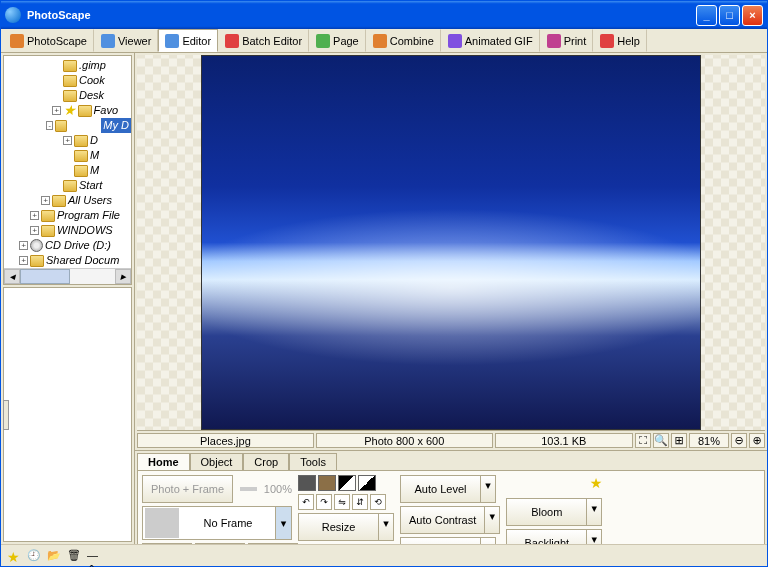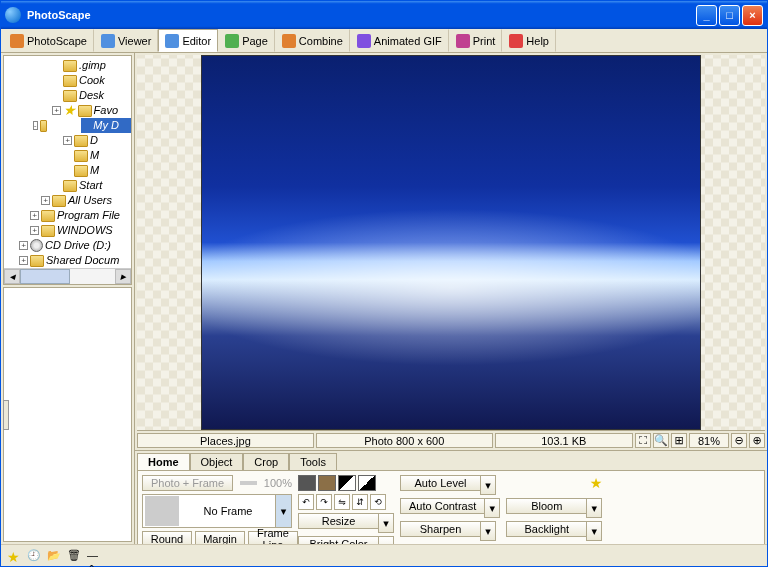--- a/index.html
+++ b/index.html
@@ -23,21 +23,21 @@
 .body-row { flex: 1; display: flex; overflow: hidden; }
 .side { width: 134px; display: flex; flex-direction: column; border-right: 1px solid #b0a88c; font-style: italic; }
 .tree { flex: 0 0 230px; background: #fff; border: 1px solid #b0a88c; margin: 2px; overflow: hidden; position: relative; }
 .tree-inner { padding: 2px 0 0 4px; line-height: 15px; }
 .node { white-space: nowrap; display: flex; align-items: center; gap: 2px; }
 .node .pm { width: 9px; height: 9px; border: 1px solid #888; font-size: 8px; line-height: 7px; text-align: center; color: #444; background:#fff; }
 .node .sp { width: 9px; display:inline-block; }
 .fico { width: 14px; height: 12px; background: linear-gradient(#f7e08c,#e2b73f); border: 1px solid #c0901c; border-radius: 1px; }
 .dico { width: 13px; height: 13px; background: radial-gradient(circle,#eee 30%,#999); border-radius: 50%; border:1px solid #666; }
 .gico { width: 13px; height: 13px; background: radial-gradient(circle at 30% 30%, #9cf, #06c); border-radius: 50%; }
-.sel { background: #316ac5; color: #fff; padding: 0 12px; margin-left: 32px; }
+.sel { background: #316ac5; color: #fff; padding: 0 2px; margin-left: 32px; }
 .hscroll { position:absolute; bottom:0; left:0; right:0; height:16px; background:#eee; border-top:1px solid #ccc; display:flex; }
 .hscroll .ar { width:16px; background:#ddd; border:1px solid #bbb; text-align:center; line-height:12px; }
 .hscroll .track { flex:1; background:#f4f4f4; position:relative; }
 .hscroll .thumb { position:absolute; left:0; top:0; bottom:0; width:50px; background:#c9d8f0; border:1px solid #9ab; }
 
 .thumbs { flex: 1; background: #fff; border: 1px solid #b0a88c; margin: 0 2px 2px 2px; position:relative; }
 .collapse-handle { position:absolute; left:-1px; top:50%; width:6px; height:30px; background:#ece9d8; border:1px solid #999; transform:translateY(-50%); }
 
 .bottom-icons { height: 22px; display: flex; align-items: center; gap: 6px; padding: 0 6px; border-top:1px solid #ccc5af; }
 .bi { width: 14px; height: 14px; }
@@ -53,21 +53,21 @@
 
 .panel { height: 100px; border-top:1px solid #b0a88c; padding: 2px; display:flex; gap:2px; }
 .tabset { display:flex; flex-direction:column; flex:1; }
 .tabs { display:flex; height:20px; }
 .tab { padding: 2px 10px; border:1px solid #b0a88c; background:#ece9d8; cursor:pointer; border-bottom:none; }
 .tab.active { background:#fcfbf6; font-weight:bold; }
 .tabbody { flex:1; border:1px solid #b0a88c; background:#fcfbf6; padding:4px; display:flex; gap:6px; }
 
 .col { display:flex; flex-direction:column; gap:3px; }
 .row { display:flex; gap:3px; align-items:center; }
-.btn { border:1px solid #b0a88c; background:linear-gradient(#fff,#ece9d8); padding:2px 8px; cursor:pointer; text-align:center; min-width:50px; height:16px; display:flex; align-items:center; justify-content:center; }
+.btn { border:1px solid #b0a88c; background:linear-gradient(#fff,#ece9d8); padding:2px 8px; cursor:pointer; text-align:center; min-width:50px; height:28px; display:flex; align-items:center; justify-content:center; }
 .btn.disabled { color:#999; }
 .dropdown { border:1px solid #b0a88c; background:#fff; height:20px; display:flex; align-items:center; position:relative; }
 .combo { display:flex; }
 .combo .btn { min-width:80px; border-right:none; }
 .combo .dd-arrow { width:16px; border:1px solid #b0a88c; background:linear-gradient(#fff,#ece9d8); text-align:center; line-height:18px; cursor:pointer; }
 
 .frame-box { width:150px; }
 .frame-preview { height:34px; border:1px solid #b0a88c; background:#fff; display:flex; align-items:center; }
 .fp-swatch { width:34px; height:30px; background:#ccc; margin:2px; }
 .fp-label { flex:1; text-align:center; }
@@ -101,20 +101,24 @@
       </div>
       <div class="tool-tab">
         <span class="t-ico" style="background:#5090e0"></span>
         <span>Viewer</span>
       </div>
       <div class="tool-tab active">
         <span class="t-ico" style="background:#5090e0"></span>
         <span>Editor</span>
       </div>
       <div class="tool-tab">
+        <span class="t-ico" style="background:#e04040"></span>
+        <span>Batch Editor</span>
+      </div>
+      <div class="tool-tab">
         <span class="t-ico" style="background:#50b050"></span>
         <span>Page</span>
       </div>
       <div class="tool-tab">
         <span class="t-ico" style="background:#e08030"></span>
         <span>Combine</span>
       </div>
       <div class="tool-tab">
         <span class="t-ico" style="background:#8050e0"></span>
         <span>Animated GIF</span>

